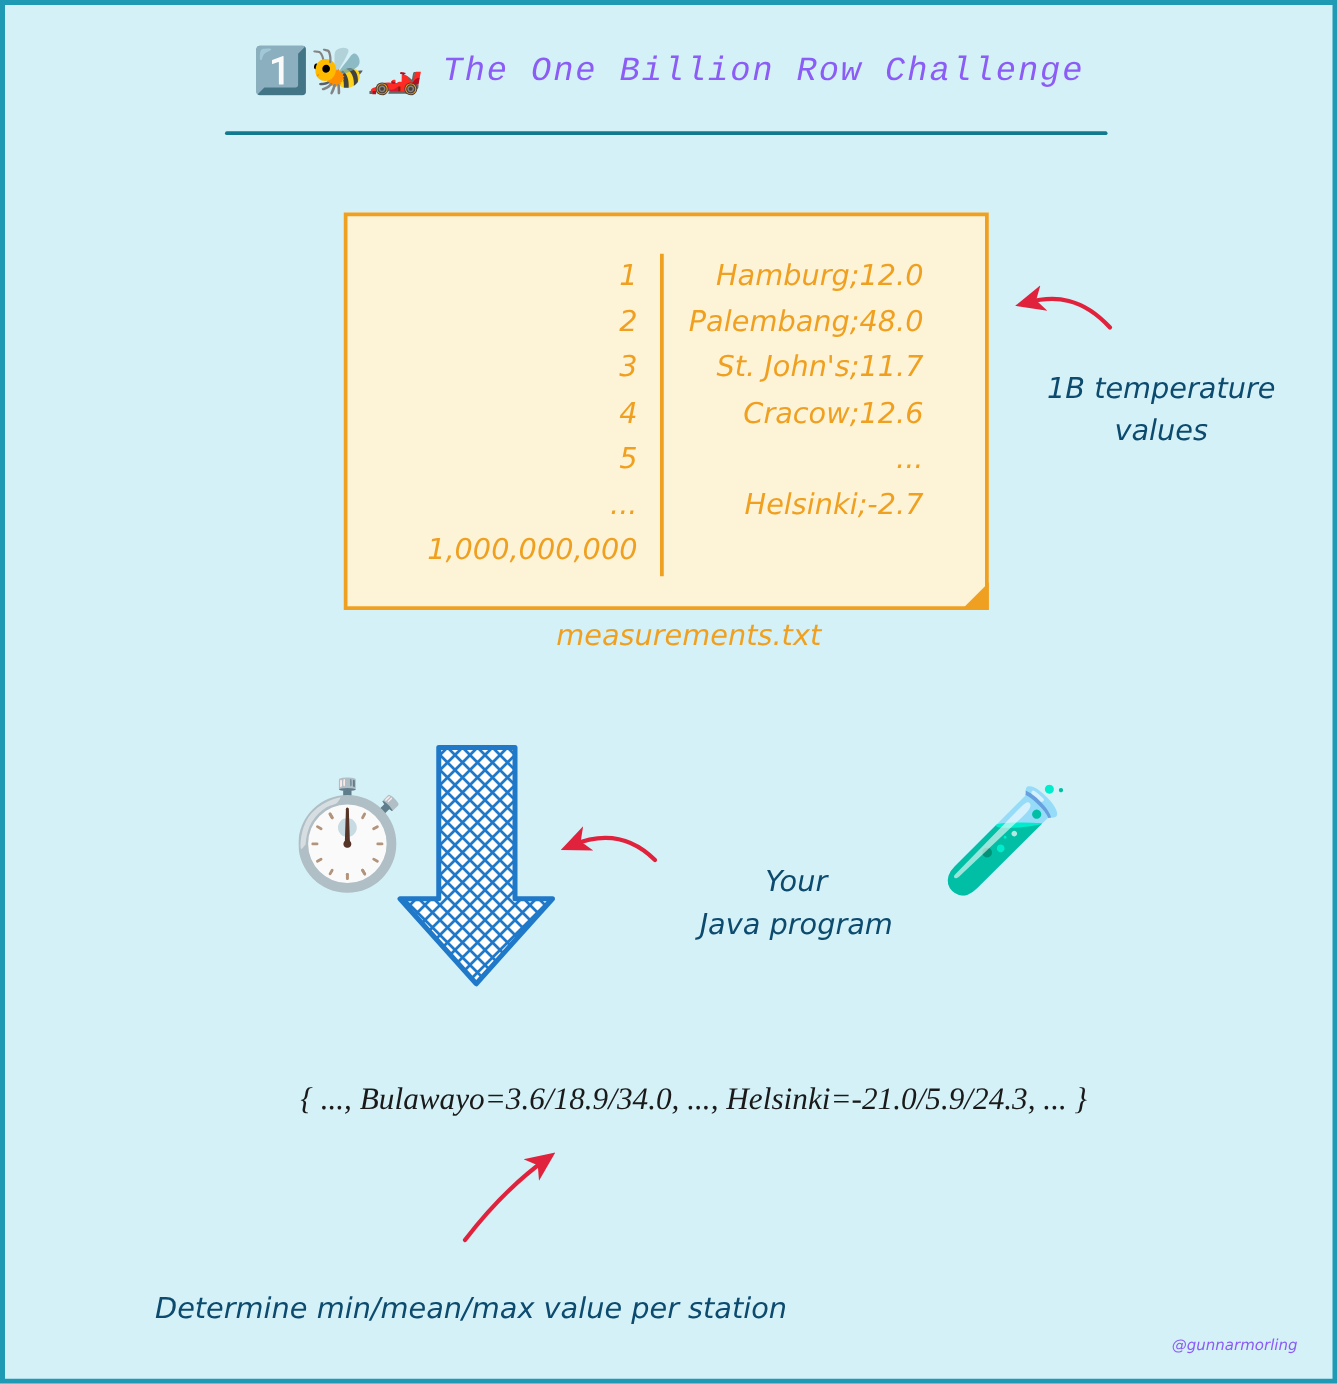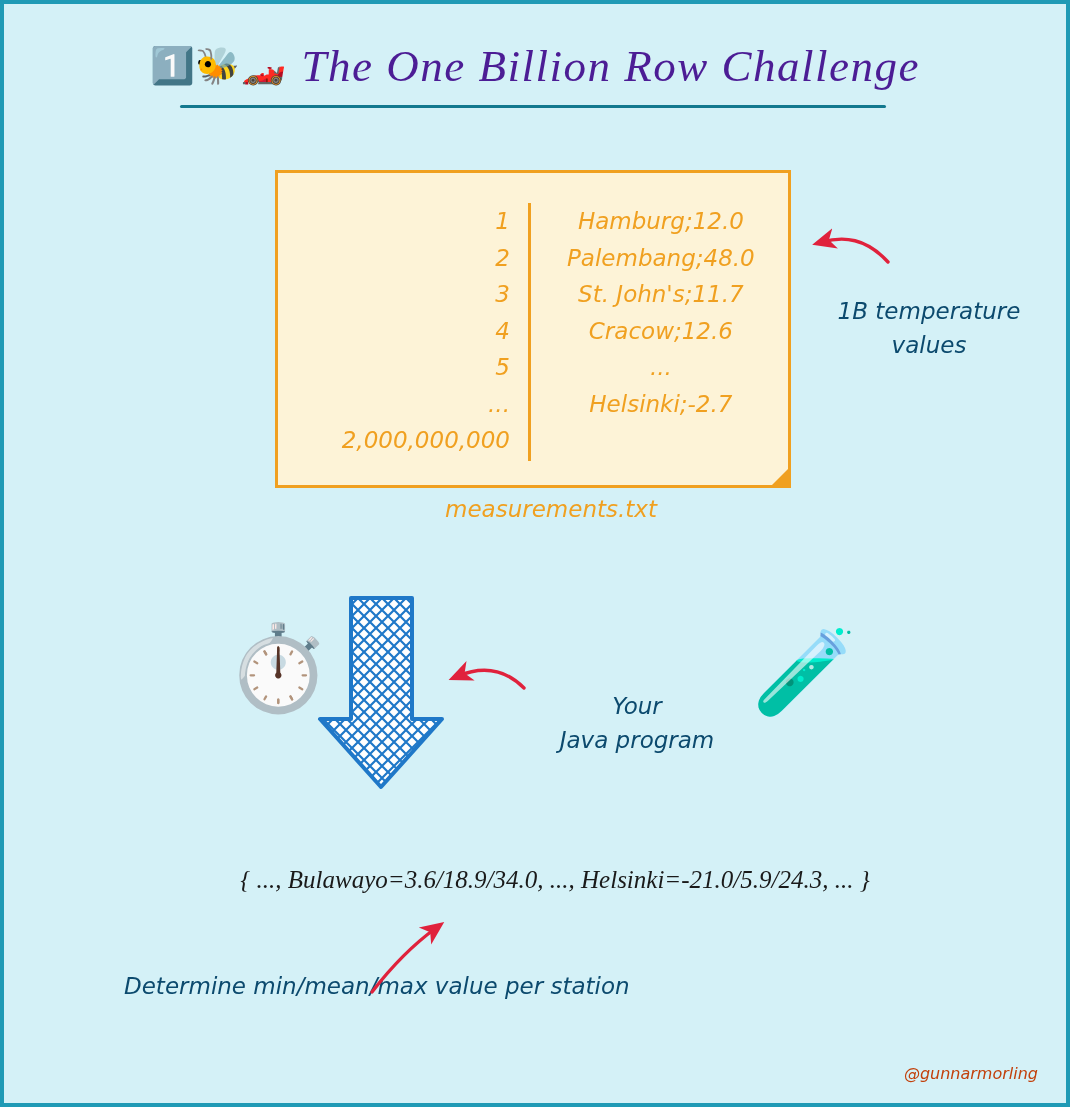--- a/index.html
+++ b/index.html
@@ -32,25 +32,25 @@
     align-items: center;
     justify-content: center;
     gap: 14px;
   }
   .title-emojis {
     font-size: 36px;
     line-height: 1;
     letter-spacing: 1px;
   }
   .title-text {
-    font-family: Liberation Serif, serif;
-    font-size: 45px;
+    font-family: Liberation Mono, monospace;
+    font-size: 27px;
     font-style: italic;
     letter-spacing: 1.5px;
-    color: #4c1d95;
+    color: #8b5cf6;
   }
   .title-underline {
     position: absolute;
     top: 101px;
     left: 176px;
     width: 706px;
     height: 3px;
     background: #12798f;
     border-radius: 2px;
   }
@@ -90,22 +90,22 @@
     text-align: right;
     padding-right: 18px;
     box-sizing: border-box;
   }
   .divider {
     width: 3px;
     background: #f0a020;
     height: 258px;
   }
   .col-vals {
-    padding-left: 36px;
-    text-align: center;
+    padding-left: 20px;
+    text-align: right;
   }
   .line {
     font-family: "DejaVu Sans", sans-serif;
     font-size: 23px;
     font-style: italic;
     color: #f0a020;
     line-height: 36.5px;
     white-space: pre;
   }
   .filename {
@@ -135,21 +135,21 @@
     left: 805px;
     width: 240px;
   }
   .note-java {
     top: 673px;
     left: 528px;
     width: 210px;
     margin-top: 12px;
   }
   .note-determine {
-    top: 965px;
+    top: 1026px;
     left: 120px;
     width: 620px;
     text-align: left;
   }
 
   
   .stopwatch {
     position: absolute;
     top: 622px;
     left: 222px;
@@ -178,23 +178,23 @@
     white-space: pre;
     padding-left: 20px;
   }
 
   
   .credit {
     position: absolute;
     right: 28px;
     bottom: 20px;
     font-family: "DejaVu Sans", sans-serif;
-    font-size: 16px;
-    font-style: italic;
-    color: #c2410c;
+    font-size: 12px;
+    font-style: italic;
+    color: #8b5cf6;
   }
 
   svg.overlay {
     position: absolute;
     top: 0;
     left: 0;
     width: 1070px;
     height: 1107px;
     pointer-events: none;
   }
@@ -212,21 +212,21 @@
 
   <div class="file-card">
     <div class="file-inner">
       <div class="col-nums">
         <div class="line">1</div>
         <div class="line">2</div>
         <div class="line">3</div>
         <div class="line">4</div>
         <div class="line">5</div>
         <div class="line">...</div>
-        <div class="line">2,000,000,000</div>
+        <div class="line">1,000,000,000</div>
       </div>
       <div class="divider"></div>
       <div class="col-vals">
         <div class="line">Hamburg;12.0</div>
         <div class="line">Palembang;48.0</div>
         <div class="line">St. John's;11.7</div>
         <div class="line">Cracow;12.6</div>
         <div class="line">...</div>
         <div class="line">Helsinki;-2.7</div>
       </div>

